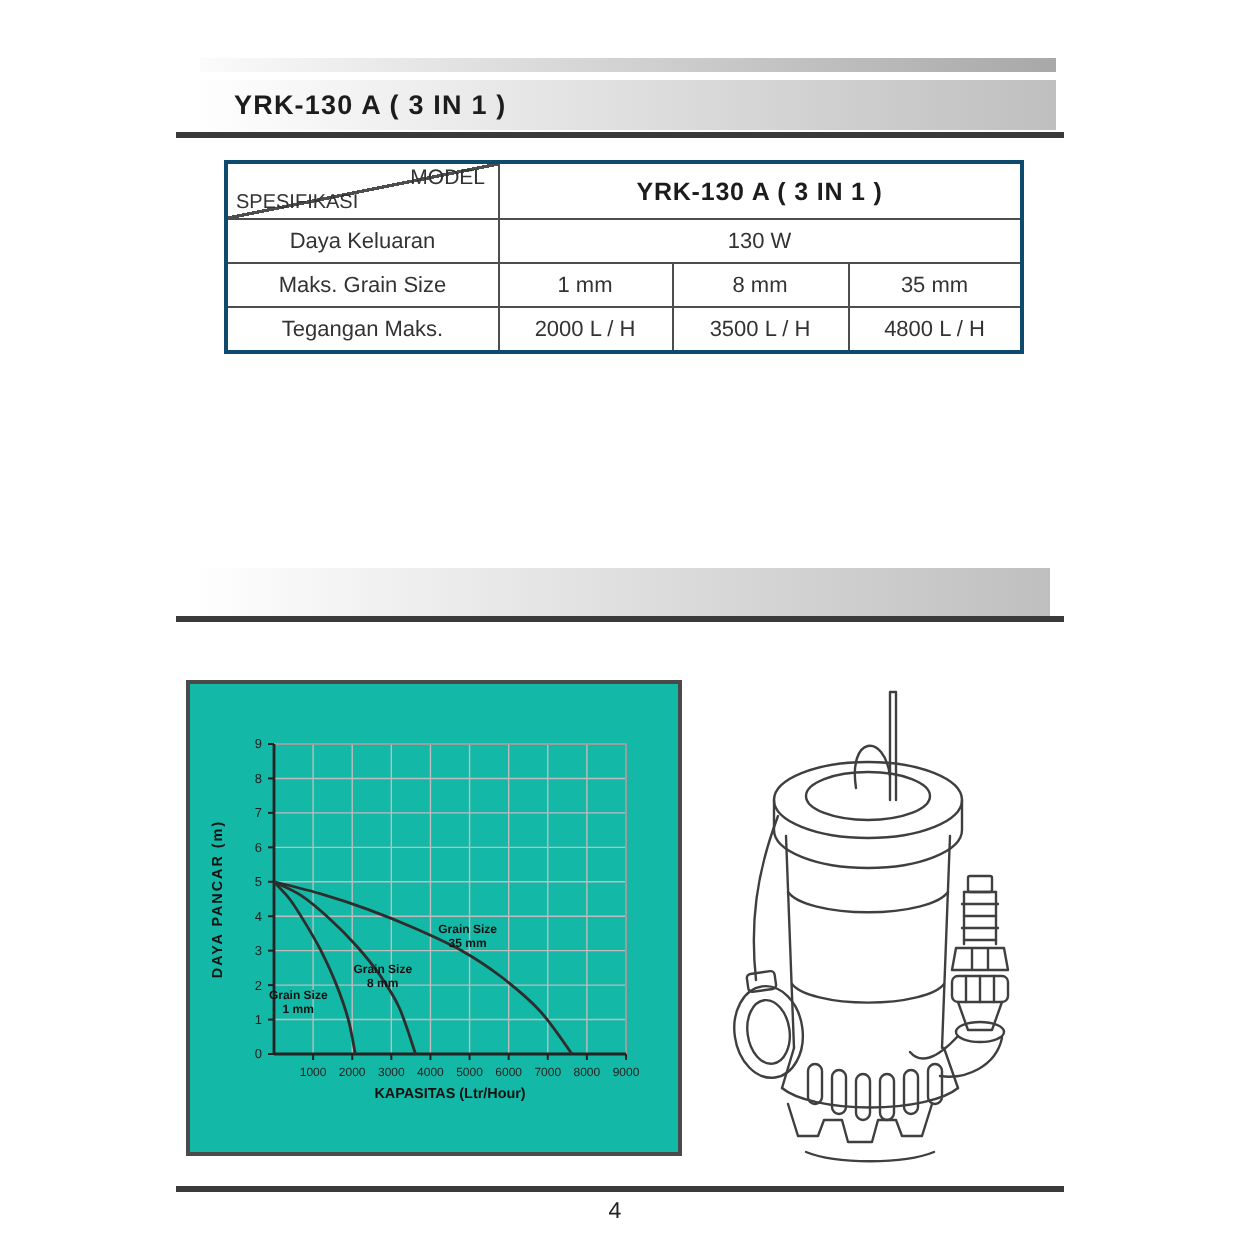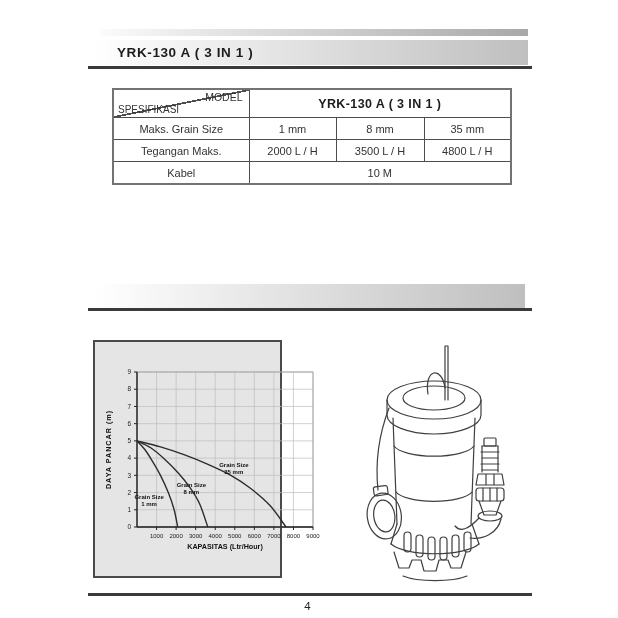--- a/index.html
+++ b/index.html
@@ -18,35 +18,35 @@
   .title-rule{left:88px;top:66px;width:444px;}
   .divider-band{left:95px;top:284px;width:430px;height:24px;
                 background:linear-gradient(to right,#ffffff,#bfbfbf);}
   .divider-rule{left:88px;top:308px;width:444px;}
   .footer-rule{left:88px;top:593px;width:444px;}
   .footer-num{left:85px;top:600px;width:445px;text-align:center;font-size:11.5px;color:#222;}
 
   
   table.spec{left:112px;top:80px;width:398px;border-collapse:collapse;table-layout:fixed;
              position:absolute;font-size:11px;color:#333;}
-  table.spec{border:2px solid #737373;margin-top:8px;}
+  table.spec{border:2px solid #0c4a6e;}
   table.spec td{border:1px solid #4d4d4d;text-align:center;vertical-align:middle;
                 height:21px;padding:0 2px;overflow:hidden;white-space:nowrap;}
   table.spec tr.hdr td{height:27px;}
   td.diag{position:relative;
     background:linear-gradient(to right bottom,
       transparent calc(50% - .8px), #4d4d4d calc(50% - .8px),
       #4d4d4d calc(50% + .8px), transparent calc(50% + .8px));}
   td.diag .model-lbl{position:absolute;top:1px;right:6px;font-size:10.5px;color:#333;}
   td.diag .spec-lbl{position:absolute;bottom:2px;left:4px;font-size:10px;color:#333;}
   td.model-val{font-weight:bold;font-size:12.5px;color:#1c1c1c;letter-spacing:.4px;}
 
   
-  .chart-box{left:93px;top:340px;width:189px;height:238px;box-sizing:border-box;
-             border:2px solid #4a4a4a;background:#e5e5e5;}
+  .chart-box{left:93px;top:340px;width:248px;height:238px;box-sizing:border-box;
+             border:2px solid #4a4a4a;background:#14b8a6;}
   .chart-box svg{display:block;width:233px;height:234px;}
 
   
   .pump{left:358px;top:342px;width:164px;height:250px;}
 </style>
 </head>
 <body>
 
 <div class="abs top-strip"></div>
 <div class="abs title-band">
@@ -63,34 +63,34 @@
     </colgroup>
   <tbody>
       <tr class="hdr">
     <td class="diag">
       <span class="model-lbl">MODEL</span>
       <span class="spec-lbl">SPESIFIKASI</span>
     </td>
     <td colspan="3" class="model-val">YRK-130 A ( 3 IN 1 )</td>
   </tr>
   <tr>
+    <td>Daya Keluaran</td>
+    <td colspan="3">130 W</td>
+  </tr>
+  <tr>
     <td>Maks. Grain Size</td>
     <td>1 mm</td>
     <td>8 mm</td>
     <td>35 mm</td>
   </tr>
   <tr>
     <td>Tegangan Maks.</td>
     <td>2000 L / H</td>
     <td>3500 L / H</td>
     <td>4800 L / H</td>
-  </tr>
-  <tr>
-    <td>Kabel</td>
-    <td colspan="3">10 M</td>
   </tr>
 </tbody>
   </table>
 
 <div class="abs divider-band"></div>
 <div class="abs rule divider-rule"></div>
 
 <div class="abs chart-box">
   <svg viewBox="0 0 233 234" font-family="Liberation Sans, sans-serif">
       <line x1="61.55555555555556" y1="30" x2="61.55555555555556" y2="185" stroke="#bdbdbd" stroke-width="0.7"></line>

